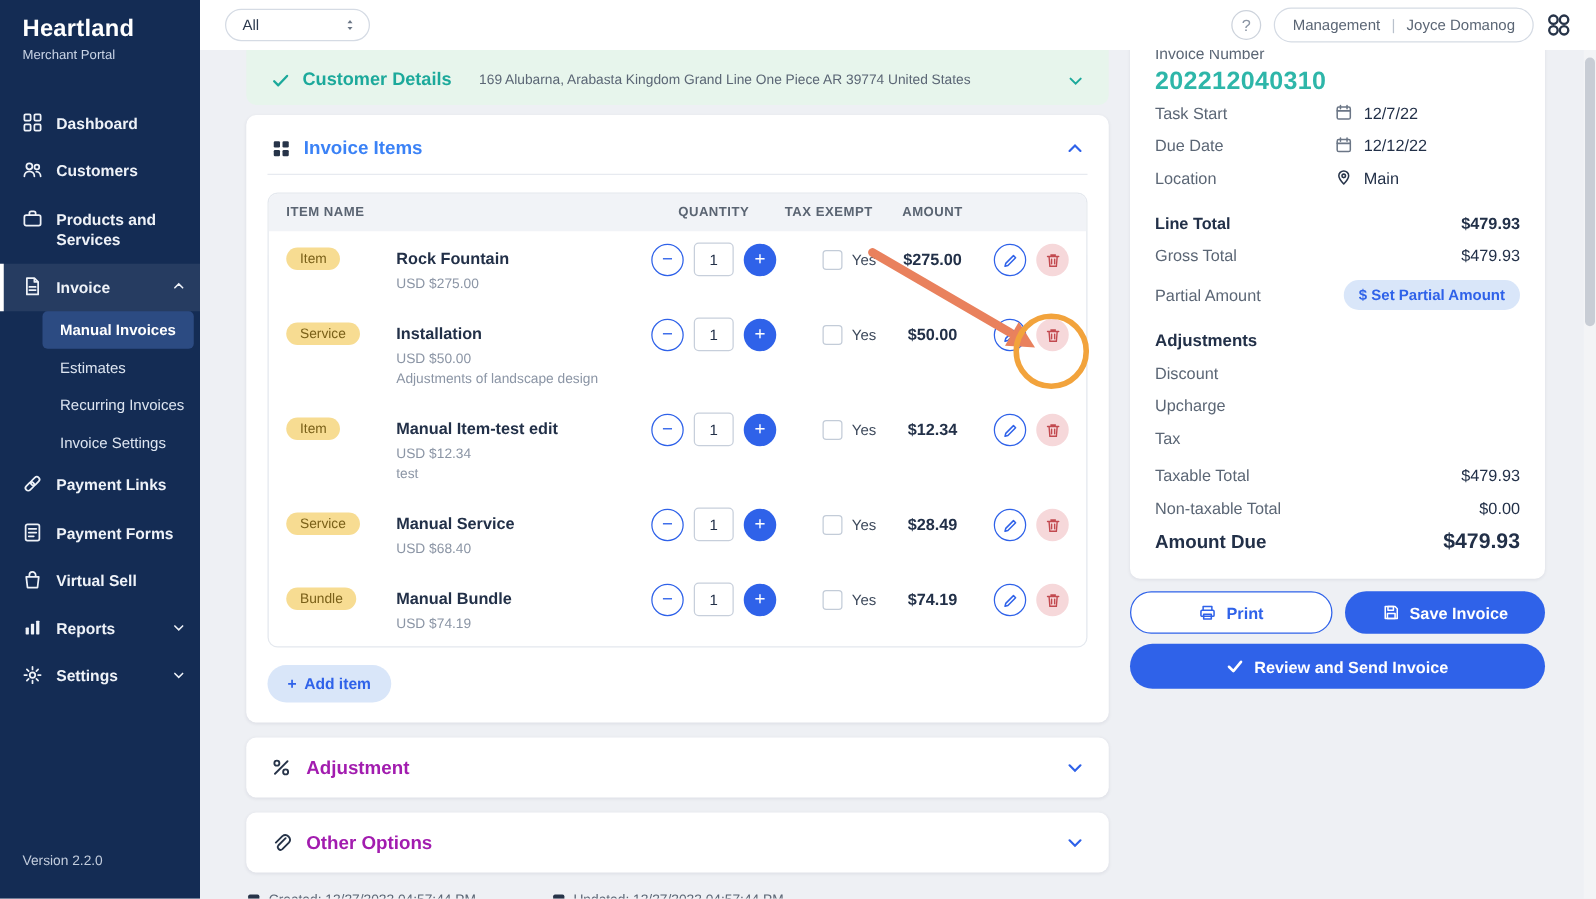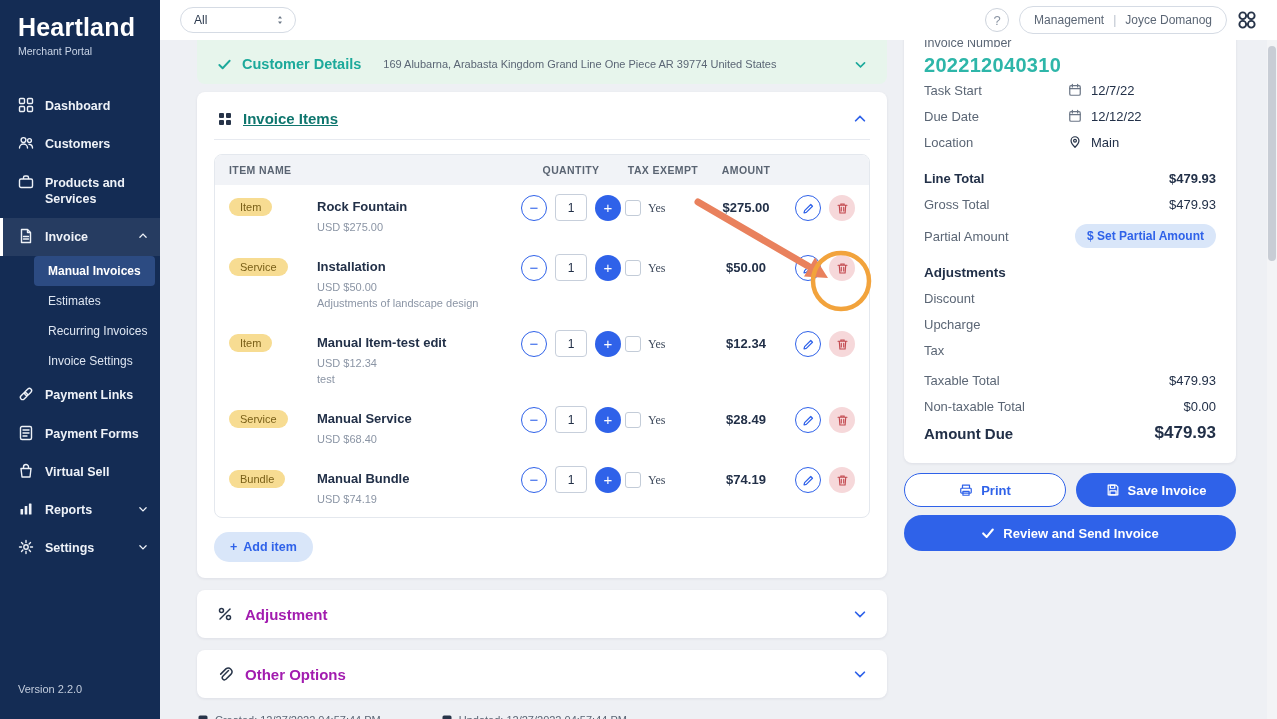--- a/index.html
+++ b/index.html
@@ -7,21 +7,21 @@
   body {
     font-family:"Liberation Sans","DejaVu Sans",sans-serif;
     background:#eef0f4; position:relative; overflow:hidden; color:#253044;
   }
   [data-interactable="true"] { cursor:pointer; }
   button { font-family:inherit; }
 
   
   .sidebar { position:absolute; left:0; top:0; width:160px; height:719px; background:#142c54; color:#e8edf6; z-index:10; }
   .logo-block { padding:13px 18px 8px; }
-  .logo-title { font-size:25px; font-weight:bold; color:#fff; letter-spacing:.2px; }
+  .logo-title { font-size:19px; font-weight:bold; color:#fff; letter-spacing:.2px; }
   .logo-sub { font-size:10.5px; color:#c9d4e6; margin-top:3px; }
   .nav { margin-top:22px; }
   .nav-item { display:flex; align-items:flex-start; gap:11px; padding:11px 12px 11px 18px; font-size:12.5px; font-weight:bold; line-height:1.3; position:relative; color:#eef2f8; }
   .nav-item svg { flex:0 0 16px; margin-top:-1px; }
   .nav-item .chev { margin-left:auto; margin-top:2px; flex:0 0 10px; }
   .nav-item.active { background:rgba(255,255,255,.08); }
   .nav-item.active::before { content:""; position:absolute; left:0; top:0; bottom:0; width:3px; background:#ffffff; }
   .nav-sub-item { padding:8px 8px 8px 48px; font-size:12px; color:#dde5f1; }
   .nav-sub-item.active { background:#2c4b82; color:#fff; font-weight:bold; border-radius:4px; margin:0 5px 0 34px; padding-left:14px; }
   .version { position:absolute; bottom:24px; left:18px; font-size:11px; color:#c3cddd; }
@@ -43,38 +43,38 @@
 
   
   .customer-card { background:#e7f5ec; border-radius:8px; margin-top:-20px; height:64px; padding:24px 20px 0; display:flex; align-items:center; gap:10px; }
   .customer-title { color:#1ca99b; font-weight:bold; font-size:14.5px; }
   .customer-address { font-size:11px; color:#5b6675; margin-left:12px; }
   .customer-card .chev { margin-left:auto; }
 
   
   .items-card { margin-top:8px; padding:14px 17px 16px; }
   .items-header { display:flex; align-items:center; gap:10px; padding:4px 3px 12px; }
-  .items-title { font-size:15px; font-weight:bold; color:#0f766e;text-decoration:underline; }
+  .items-title { font-size:15px; font-weight:bold; color:#3b82f6; }
   .items-header .chev { margin-left:auto; }
   .items-divider { border:none; border-top:1px solid #e7eaf0; margin:0 0 14px; }
   .table { border:1px solid #e4e8ee; border-radius:8px; overflow:hidden; }
   .thead, .row { display:grid; grid-template-columns:88px 1fr 108px 76px 90px 64px; padding:0 14px; }
   .thead { height:30px; align-items:center; background:#f1f3f7; font-size:10.5px; font-weight:bold; color:#5a6472; letter-spacing:.4px; }
   .th-item { grid-column:1/3; }
   .th-center { text-align:center; }
   .row { padding-top:12px; padding-bottom:12px; align-items:start; }
   .badge { display:inline-block; background:#f7dc92; color:#7a6018; font-size:11px; padding:3px 11px; border-radius:10px; margin-top:1px; }
   .item-name { font-size:13px; font-weight:bold; color:#223048; line-height:20px; }
   .item-price, .item-desc { font-size:11px; color:#8b95a5; margin-top:4px; }
   .item-desc:empty { display:none; }
   .stepper { display:flex; align-items:center; gap:8px; justify-content:center; margin-top:-3px; }
   .step-minus { width:26px; height:26px; border-radius:50%; border:1.5px solid #2f62e9; color:#2f62e9; background:#fff; font-size:15px; line-height:1; display:flex; align-items:center; justify-content:center; }
   .step-plus { width:26px; height:26px; border-radius:50%; border:none; background:#2f62e9; color:#fff; font-size:15px; line-height:1; display:flex; align-items:center; justify-content:center; }
   .qty-input { width:32px; height:27px; border:1px solid #c7cfdb; border-radius:4px; text-align:center; font-size:12px; color:#223048; }
-  .tax-cell { display:flex; align-items:center; gap:7px; justify-content:flex-start; margin-top:3px;font-family:Liberation Serif, serif; }
+  .tax-cell { display:flex; align-items:center; gap:7px; justify-content:flex-end; margin-top:3px; }
   .checkbox { width:16px; height:16px; border:1.5px solid #c3ccd8; border-radius:3px; background:#fff; display:inline-block; }
   .tax-label { font-size:12px; color:#3e4a5c; }
   .amount-cell { text-align:center; font-size:13px; font-weight:bold; color:#223048; line-height:22px; }
   .actions-cell { display:flex; gap:8px; justify-content:flex-end; margin-top:-2px; }
   .edit-btn { width:26px; height:26px; border-radius:50%; border:1.5px solid #2f62e9; background:#fff; color:#2f62e9; display:flex; align-items:center; justify-content:center; }
   .del-btn { width:26px; height:26px; border-radius:50%; border:none; background:#f6d8da; color:#c2494f; display:flex; align-items:center; justify-content:center; }
   .add-item { margin-top:14px; display:inline-flex; align-items:center; gap:6px; background:#d9e6f9; color:#2f62e9; font-weight:bold; font-size:12.5px; padding:8px 16px; border-radius:16px; border:none; }
 
   
   .section-card { margin-top:12px; height:48px; display:flex; align-items:center; gap:12px; padding:0 20px; }

